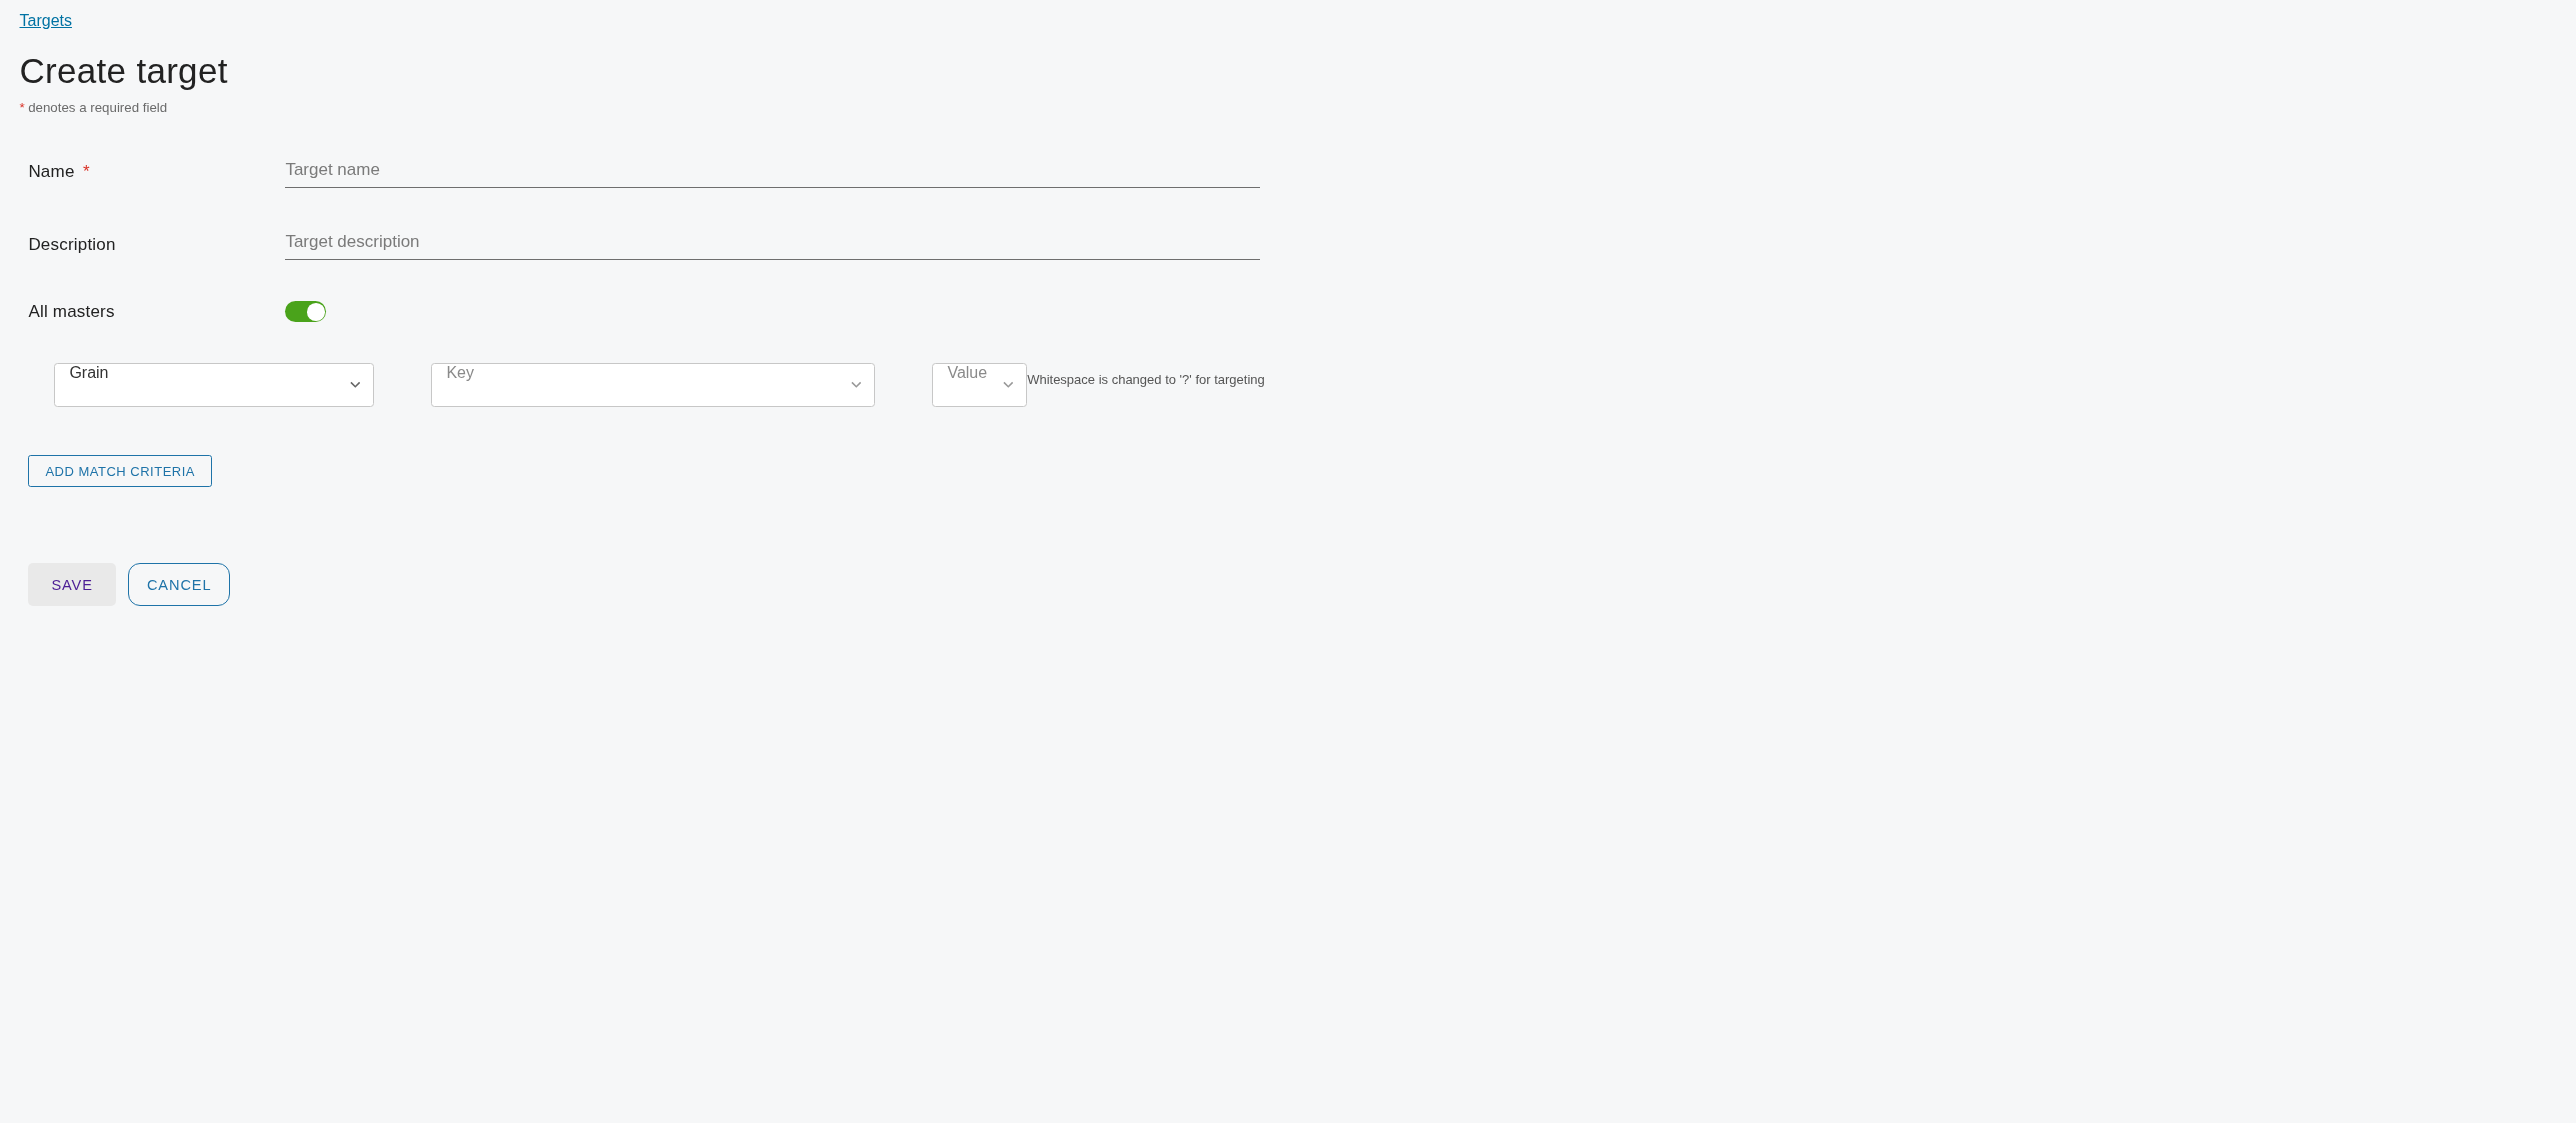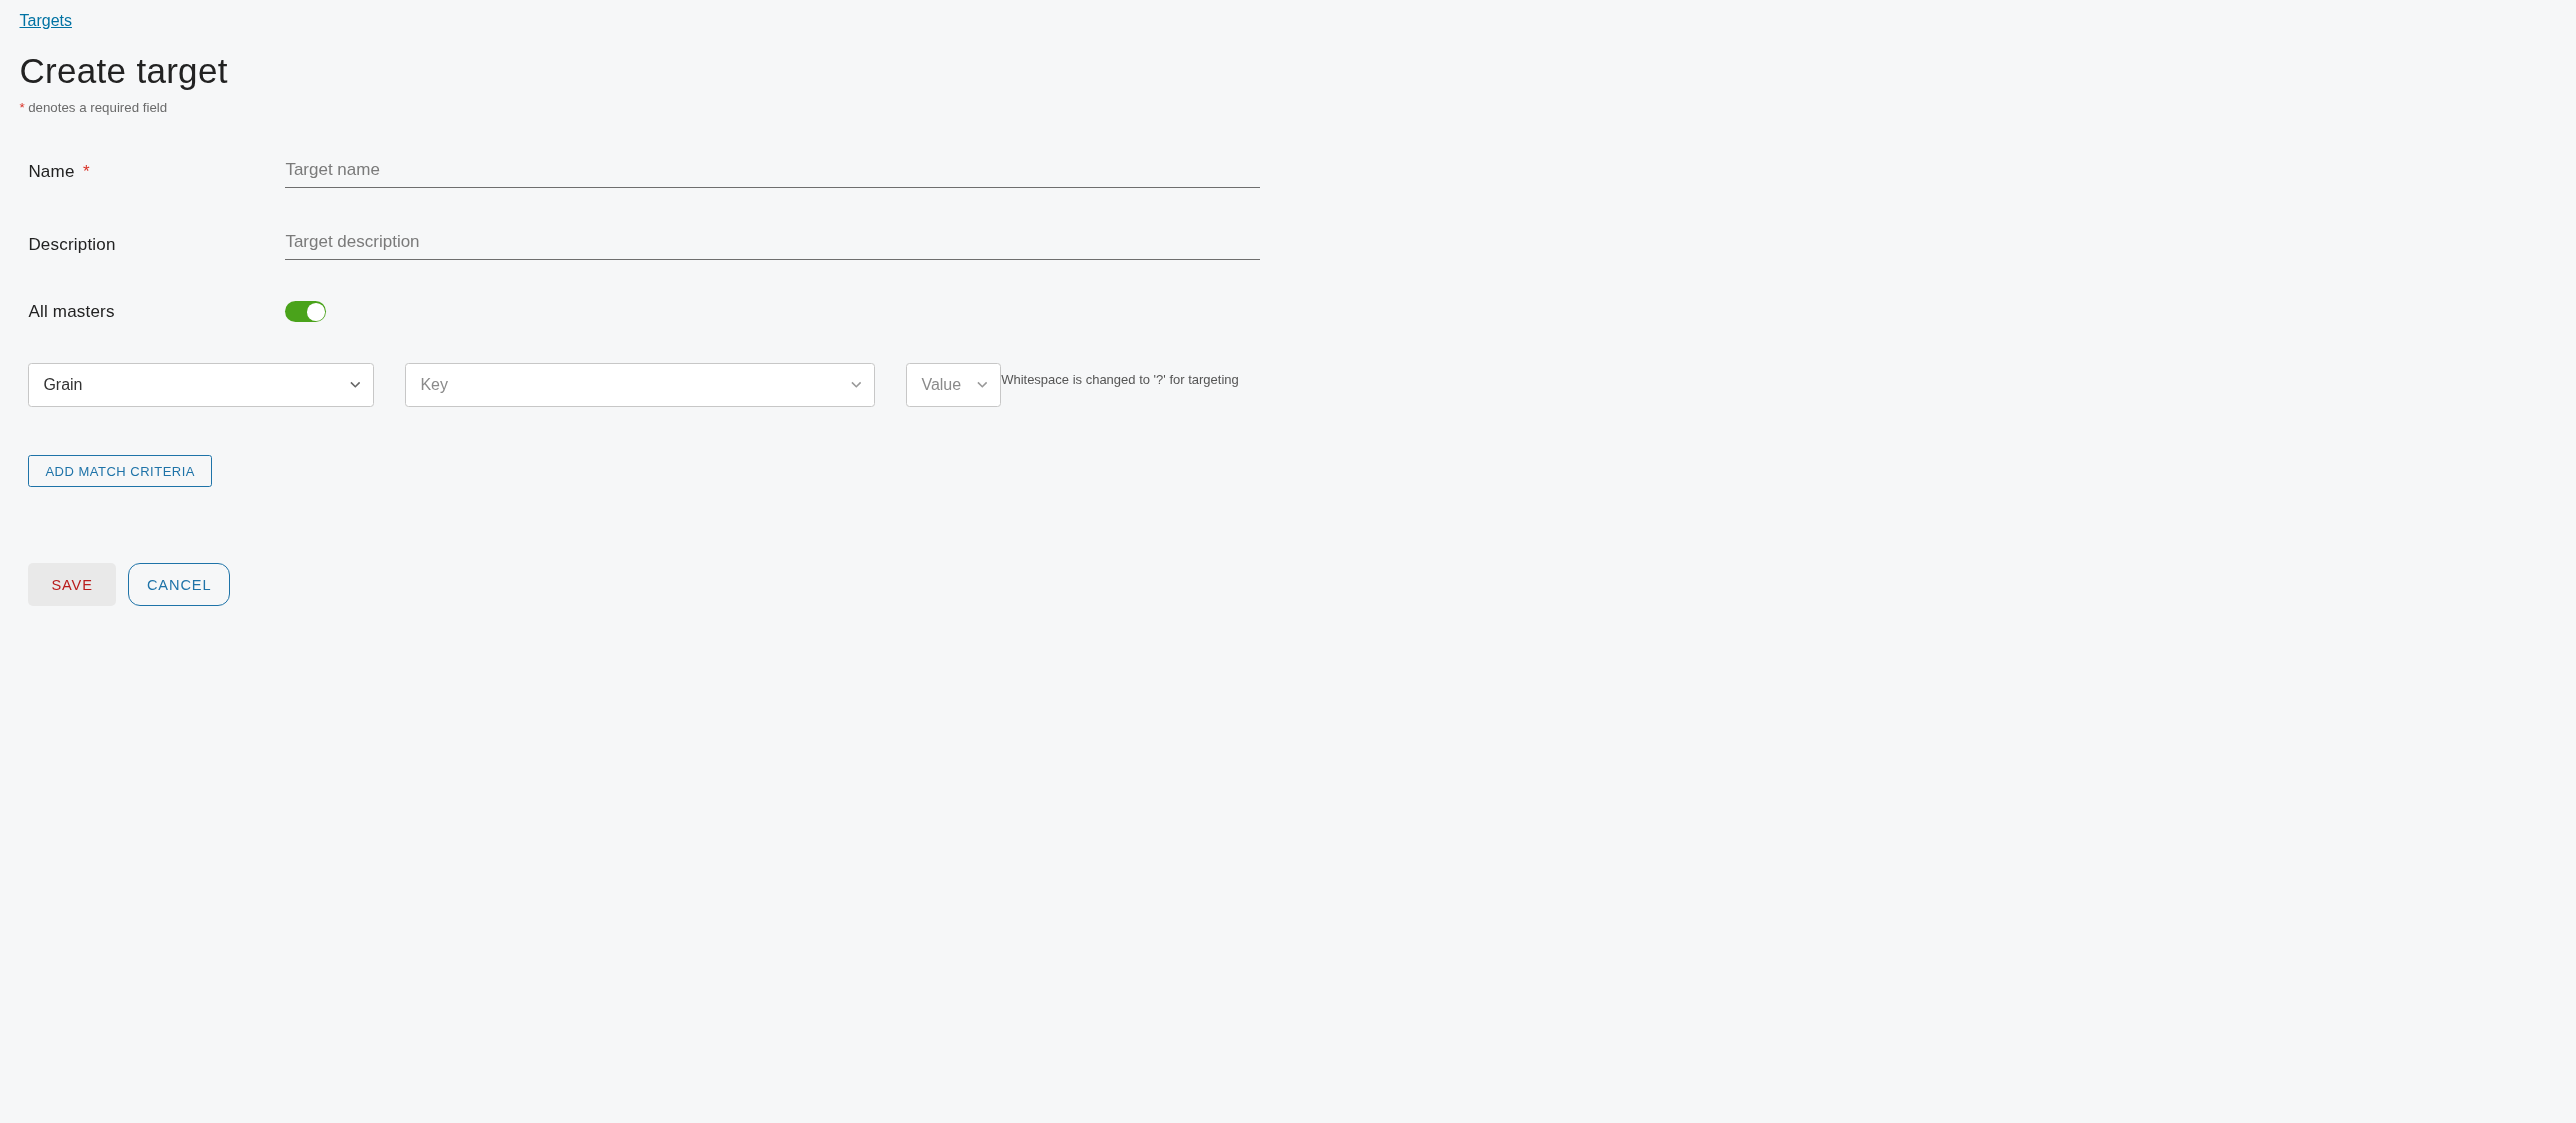--- a/index.html
+++ b/index.html
@@ -113,25 +113,25 @@
     align-items: flex-start;
     margin-top: 35px;
   }
   .select-box {
     position: relative;
     background: #fff;
     border: 0.9px solid #c7c7c7;
     border-radius: 3.5px;
     height: 44px;
     display: flex;
-    align-items: center;
     padding: 0 39px 0 14px;
     font-size: 16px;
     color: #333;
     cursor: pointer;
+    margin-left: 26px;
   }
   .select-box.placeholder { color: #8a8a8a; }
   .select-box .caret {
     position: absolute;
     right: 12.4px;
     top: 50%;
     transform: translateY(-50%);
   }
   .caret svg { display: block; }
 
@@ -167,21 +167,21 @@
     margin-top: 76px;
     display: flex;
     gap: 12.4px;
   }
   .btn-save {
     height: 43px;
     padding: 12px 23px;
     border: none;
     border-radius: 5px;
     background: #e9e9e9;
-    color: #b91c1c;
+    color: #4c1d95;
     font-size: 14.6px;
     letter-spacing: 0.9px;
     font-family: inherit;
     cursor: default;
   }
   .btn-cancel {
     height: 43px;
     padding: 0 17.7px;
     border: 0.9px solid var(--blue-primary);
     border-radius: 12px;

